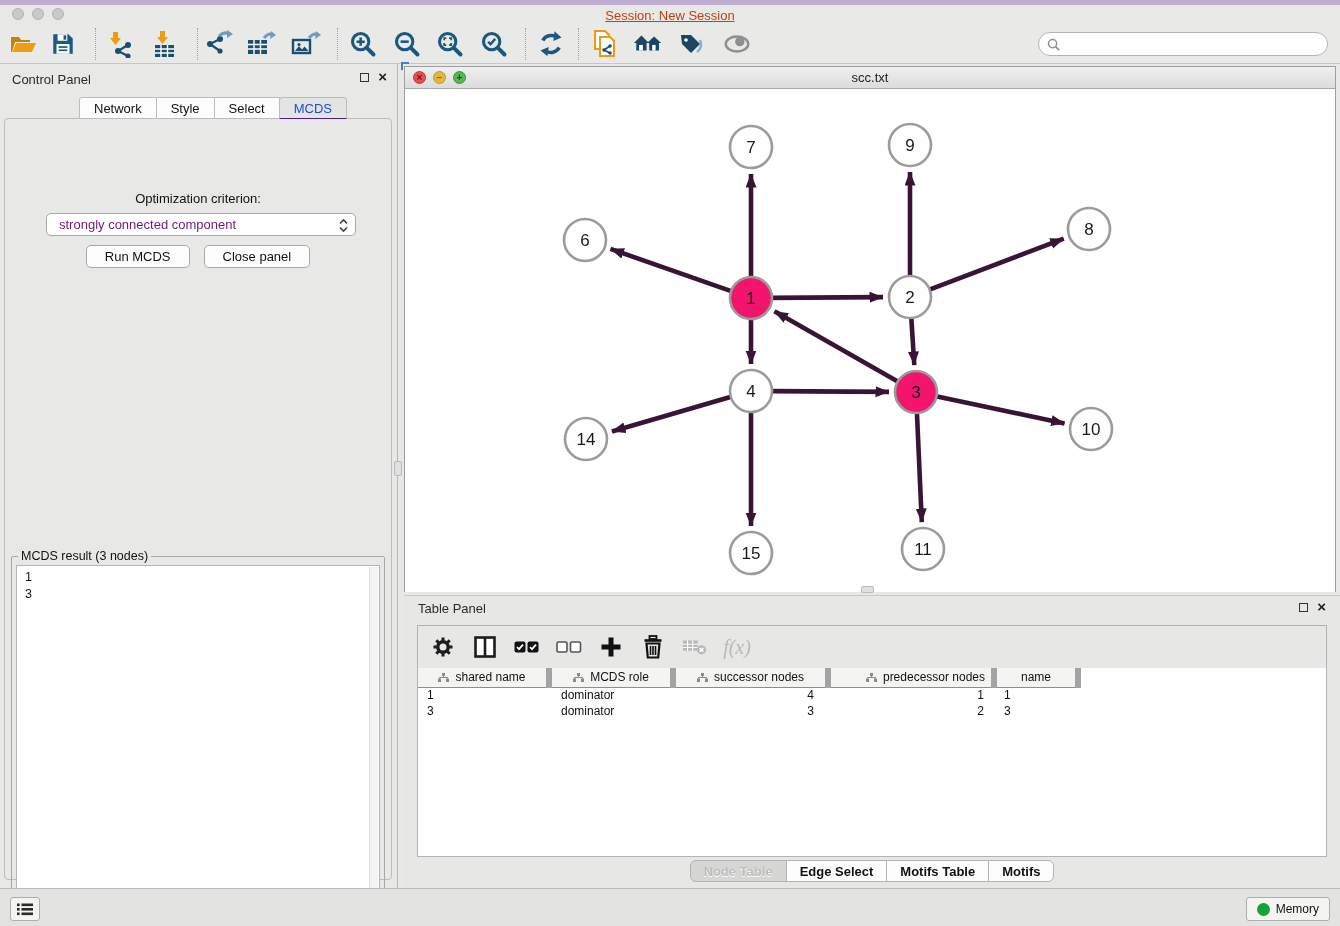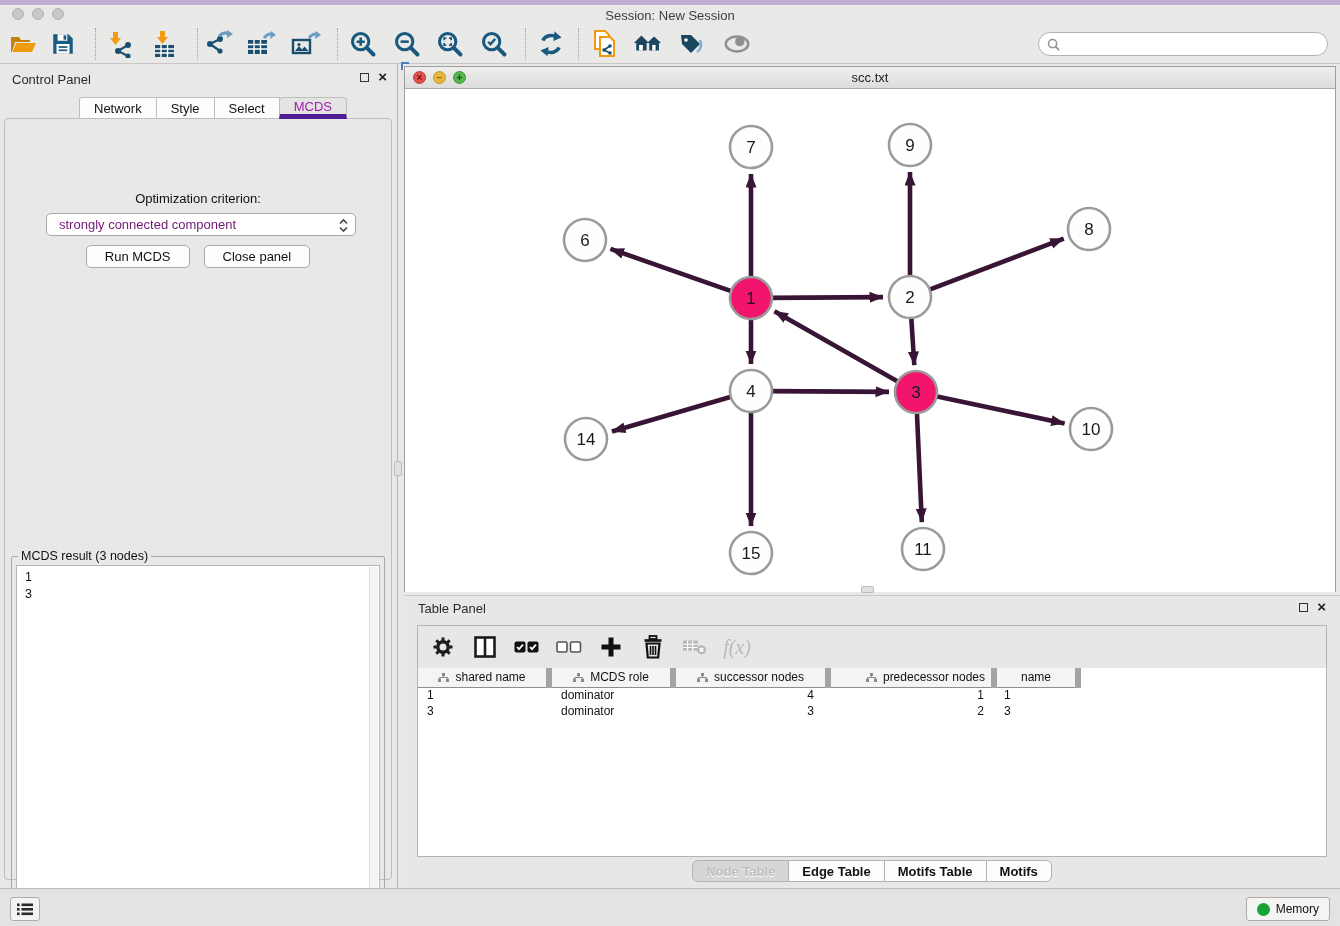--- a/index.html
+++ b/index.html
@@ -4,42 +4,42 @@
 <style>
   * { margin:0; padding:0; box-sizing:border-box; }
   html,body { width:1340px; height:926px; }
   body { font-family:"Liberation Sans", sans-serif; background:#e8e8e6; position:relative; overflow:hidden; }
 
   
   .top-strip { position:absolute; left:0; top:0; width:1340px; height:5px; background:#bfadd2; }
   .titlebar { position:absolute; left:0; top:5px; width:1340px; height:19px; background:#e8e8e6; }
   .lights { position:absolute; left:12px; top:3px; display:flex; gap:8px; }
   .light { width:12px; height:12px; border-radius:50%; background:#c9c9c9; border:1px solid #b2b2b2; }
-  .win-title { position:absolute; left:0; right:0; top:3px; text-align:center; font-size:13px; color:#404040; }
+  .win-title { position:absolute; left:0; right:0; top:3px; text-align:center; font-size:13px; color:#c2410c;text-decoration:underline; }
 
   
   .toolbar { position:absolute; left:0; top:24px; width:1340px; height:40px; background:#e9e9e7; border-bottom:1px solid #c6c6c6; }
   .tb-icon { position:absolute; top:5px; width:30px; height:30px; display:flex; align-items:center; justify-content:center; }
   .tb-sep { position:absolute; top:4px; width:0; height:32px; border-left:1px dotted #9f9f9f; }
   .searchbox { position:absolute; right:12px; top:8px; width:290px; height:24px; background:#fff; border:1px solid #b3b3b3; border-radius:13px; }
   .searchbox input { position:absolute; left:26px; top:1px; width:255px; height:20px; border:none; outline:none; font-size:12px; background:transparent; }
   .searchbox svg { position:absolute; left:8px; top:5px; }
 
   
   .control-panel { position:absolute; left:0; top:64px; width:398px; height:824px; background:#e8e8e6; border-right:1px solid #b6b6b6;padding-left:25px; }
   .panel-header { position:absolute; left:12px; top:8px; font-size:13px; color:#2b2b2b; }
   .panel-btns { position:absolute; right:10px; top:7px; display:flex; gap:9px; align-items:center; }
   .float-box { width:9px; height:9px; border:1.5px solid #333; display:inline-block; }
   .close-x { font-size:15px; font-weight:bold; color:#222; line-height:12px; }
 
   .cp-content { position:absolute; left:4px; top:54px; width:388px; height:762px; background:#e8e8e6; border:1px solid #bdbdbd; border-radius:4px; }
   .cp-tabs { position:absolute; left:79px; top:33px; height:22px; display:flex; z-index:3; }
   .cp-tab { height:22px; padding:0 14px; font-size:13px; color:#111; background:#fdfdfd; border:1px solid #bdbdbd; margin-left:-1px; display:flex; align-items:center; justify-content:center; }
   .cp-tab.first { border-radius:3px 0 0 0; margin-left:0; }
-  .cp-tab.active { background:#e4e4e2; color:#a21caf; border-radius:4px 4px 0 0; border-bottom:5px solid #4c1d95; position:relative; z-index:4; }
+  .cp-tab.active { background:#e4e4e2; color:#1d4ed8; border-radius:4px 4px 0 0; border-bottom:1px solid #4c1d95; position:relative; z-index:4; }
 
   .opt-label { position:absolute; left:0; width:100%; top:72px; text-align:center; font-size:13px; color:#111; }
   .combo { position:absolute; left:41px; top:94px; width:310px; height:23px; background:#fff; border:1px solid #a8a8a8; border-radius:5px; font-size:13px; color:#701a75; }
   .combo .val { position:absolute; left:12px; top:3px; }
   .combo svg { position:absolute; right:7px; top:4px; }
   .cp-buttons { position:absolute; left:0; top:126px; width:100%; display:flex; justify-content:center; gap:14px; }
   .btn { height:23px; padding:0 18px; background:#fdfdfd; border:1px solid #a8a8a8; border-radius:5px; font-size:13px; color:#111; display:flex; align-items:center; }
 
   .result-group { position:absolute; left:6px; top:430px; width:374px; height:382px; border:1px solid #a8a8a8; border-radius:2px; }
   .result-group legend { font-size:12.5px; color:#111; margin-left:6px; padding:0 3px; }
@@ -500,21 +500,21 @@
               <td class="c2">3</td>
               <td class="c3">2</td>
               <td class="c4">3</td>
             </tr>
           </tbody>
       </table>
     </div>
   </div>
   <div class="tp-tabs" id="tp-tabs">
       <div class="tp-tab first active">Node Table</div>
-      <div class="tp-tab">Edge Table</div>
+      <div class="tp-tab">Edge Select</div>
       <div class="tp-tab">Motifs Table</div>
       <div class="tp-tab last">Motifs</div>
     </div>
 </div>
 
 <div class="statusbar">
   <div class="sb-left">
     <svg width="16" height="13" viewBox="0 0 16 13">
         <g fill="#2b2b2b">
           <rect x="0" y="0.5" width="2.6" height="2.6"></rect>

